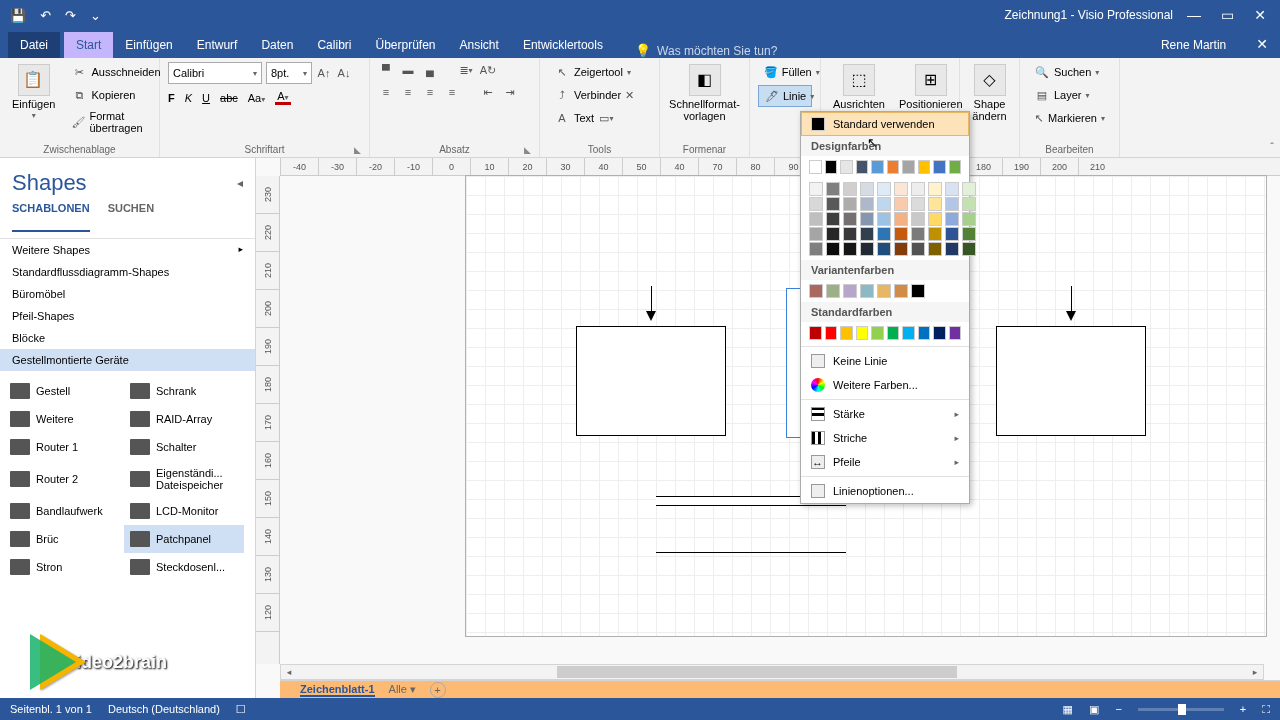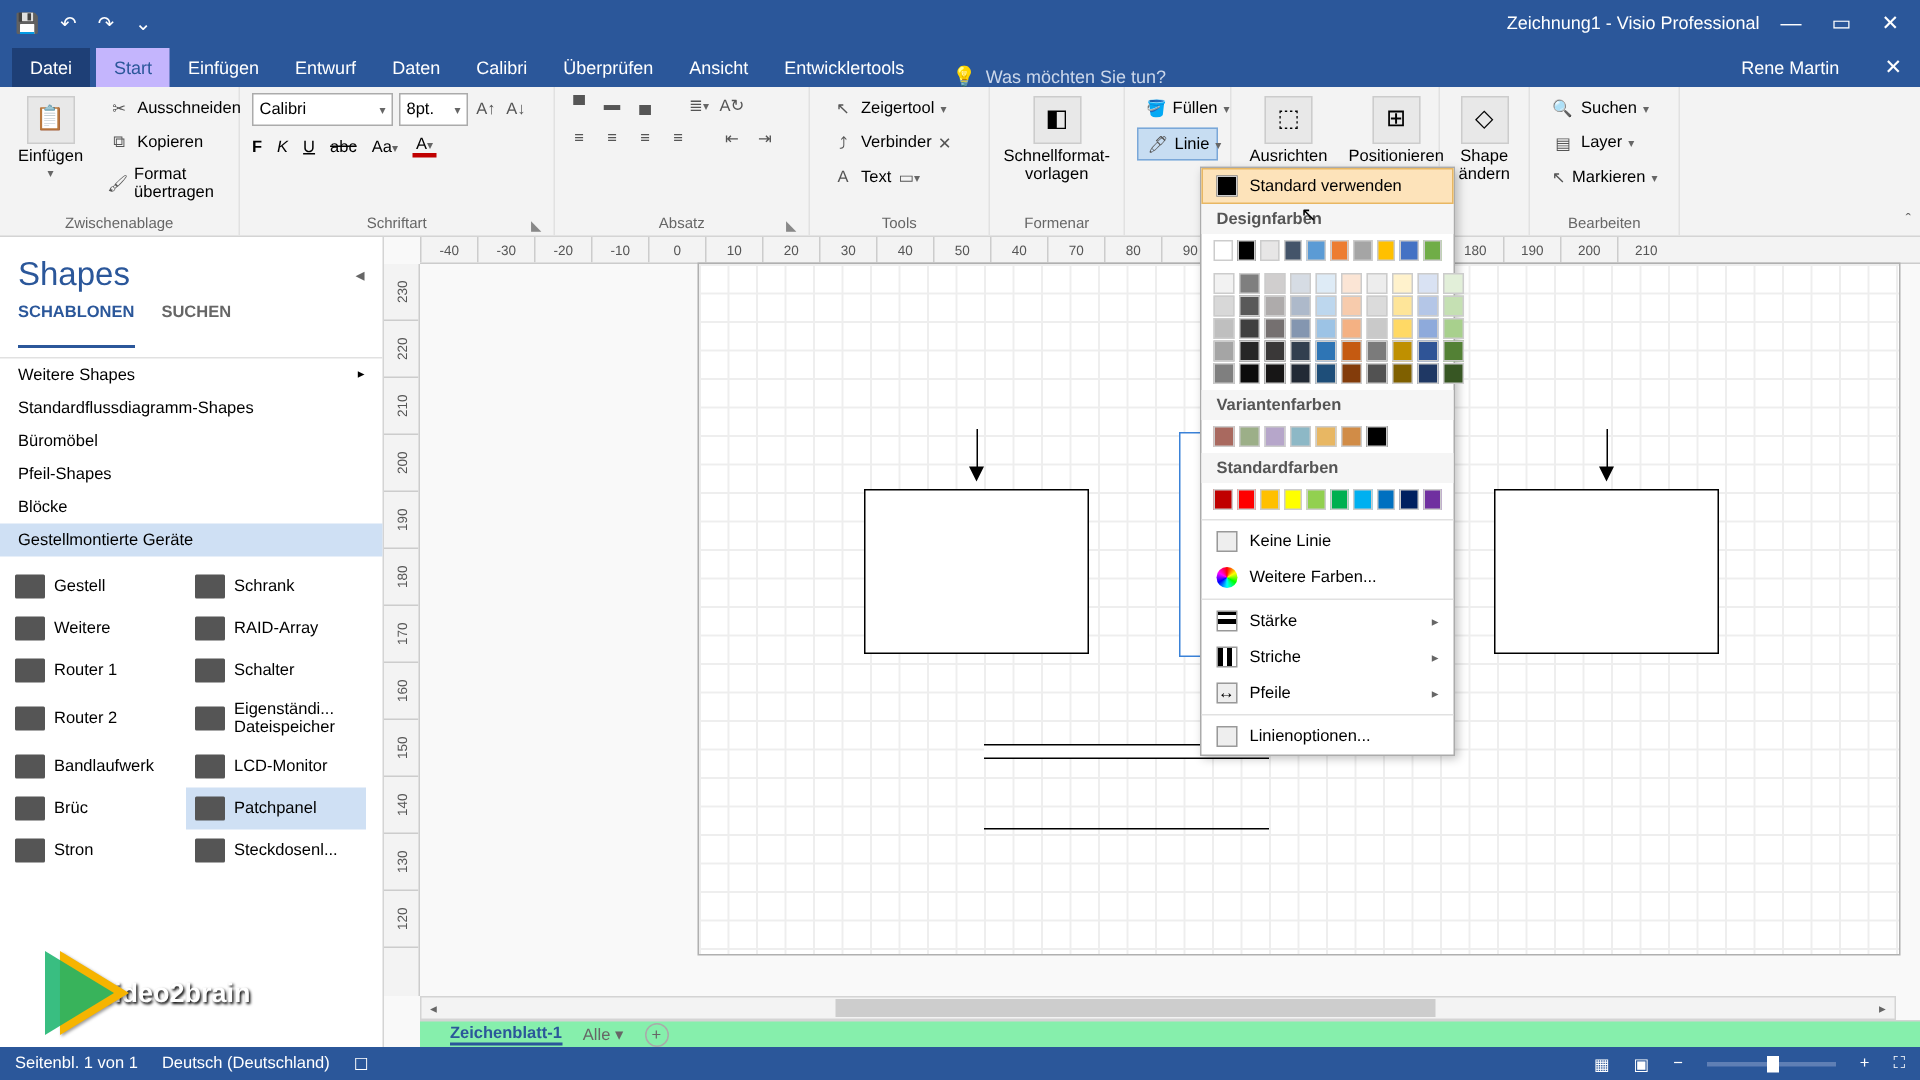--- a/index.html
+++ b/index.html
@@ -63,21 +63,21 @@
 .page { position: absolute; top: 18px; left: 210px; width: 800px; height: 460px; background: #fff; box-shadow: 0 0 0 1px #b0b0b0; background-image: linear-gradient(#eee 1px, transparent 1px), linear-gradient(90deg, #eee 1px, transparent 1px); background-size: 19px 19px; }
 .diag-box { position: absolute; border: 1px solid #000; background: #fff; }
 .arrow-down { position: absolute; width: 0; height: 0; border-left: 5px solid transparent; border-right: 5px solid transparent; border-top: 10px solid #000; }
 .arrow-line { position:absolute; width:1px; background:#000; }
 
 .hscroll { position:absolute; left:24px; right:16px; bottom:18px; height:16px; background:#f3f3f3; border:1px solid #d4d4d4; display:flex; align-items:center;}
 .hscroll-track { flex:1; position:relative; height:100%;}
 .hscroll-thumb { position:absolute; left:260px; width:400px; top:1px; bottom:1px; background:#cdcdcd;}
 .scroll-arr { width:16px; text-align:center; font-size:9px; color:#666;}
 
-.page-tabs { position:absolute; bottom:0; left:24px; right:0; height:18px; background:#86efac; border-top:1px solid #d4d4d4; display:flex; align-items:center; font-size:11px; gap:14px; padding-left:20px; color:#2b579a;}
+.page-tabs { position:absolute; bottom:0; left:24px; right:0; height:18px; background:#fdba74; border-top:1px solid #d4d4d4; display:flex; align-items:center; font-size:11px; gap:14px; padding-left:20px; color:#2b579a;}
 .page-tab.active { font-weight:600; border-bottom:2px solid #2b579a;}
 .tab-filter { color:#666;}
 .add-page { width:16px; height:16px; border:1px solid #aaa; border-radius:50%; display:flex; align-items:center; justify-content:center; font-size:11px; color:#666;}
 
 
 .status-bar { position: absolute; bottom: 0; left: 0; right: 0; height: 22px; background: #2b579a; color: #fff; display: flex; align-items: center; font-size: 11px; padding: 0 10px; gap: 16px; }
 .status-bar .spacer { flex:1; }
 .zoom-slider { width:86px; height:3px; background:#5f7fb5; position:relative;}
 .zoom-slider::after { content:""; position:absolute; left:40px; top:-4px; width:8px; height:11px; background:#fff;}
 

